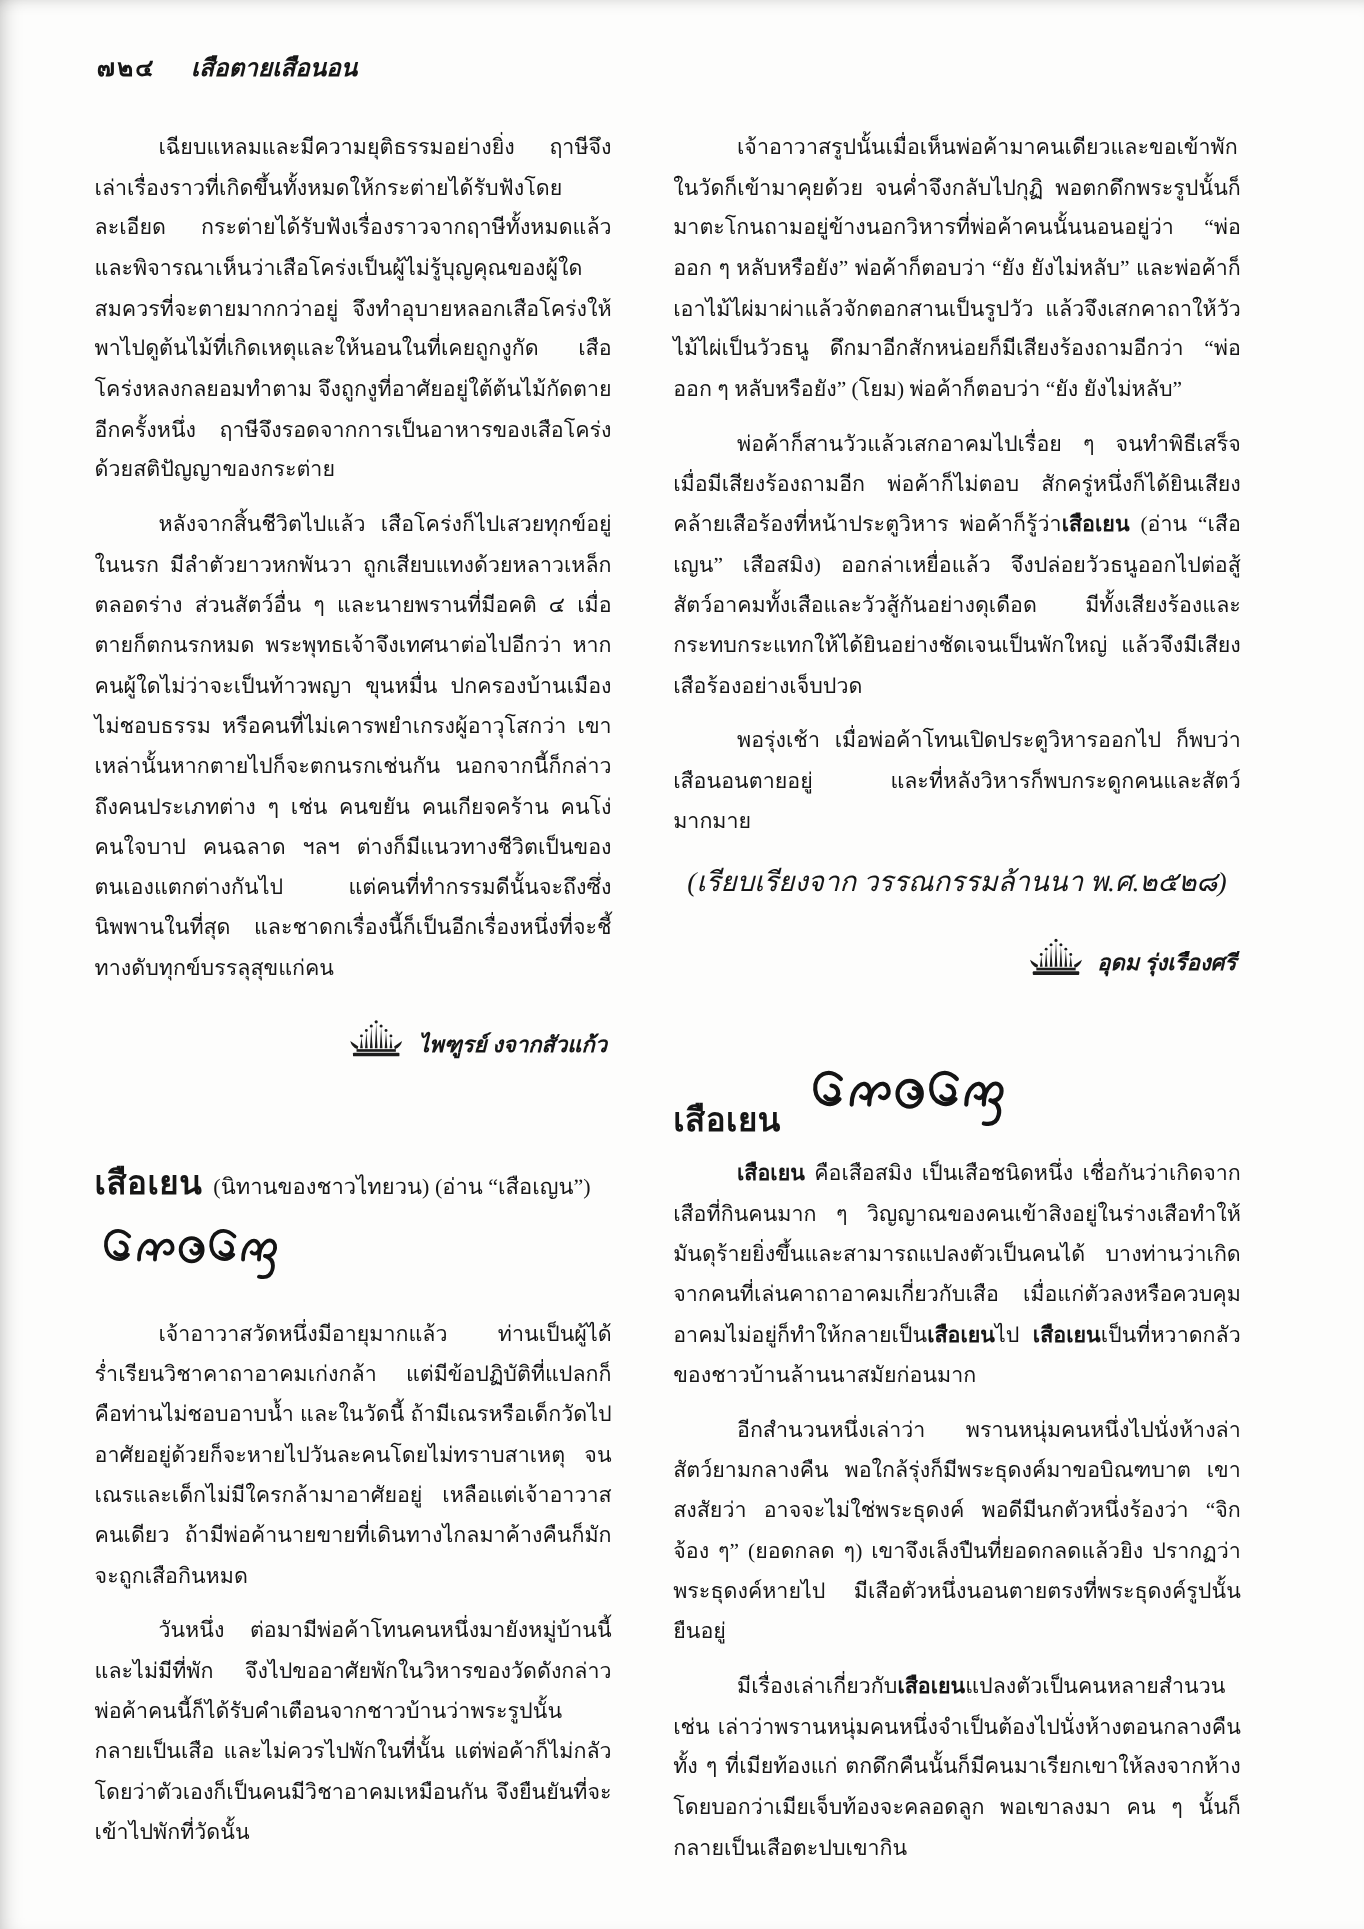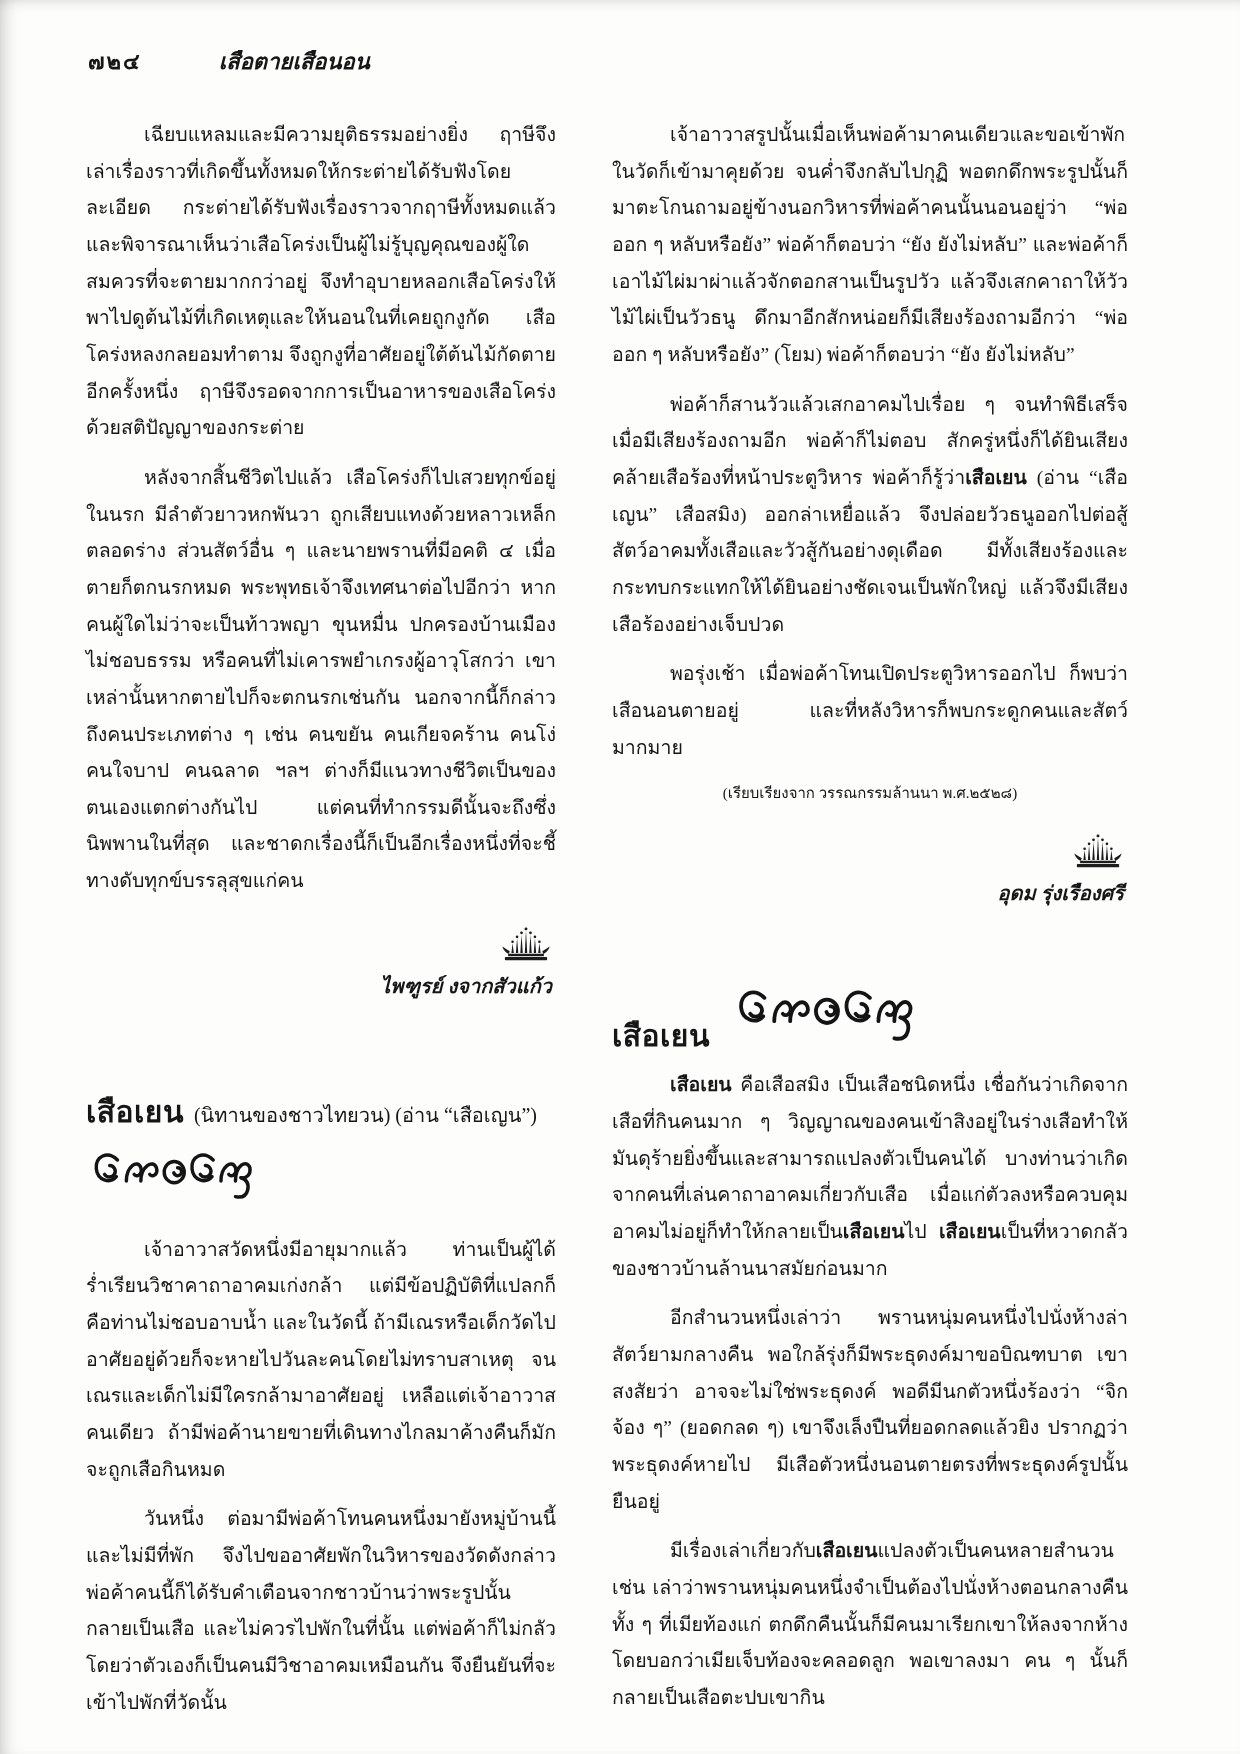--- a/index.html
+++ b/index.html
@@ -8,44 +8,43 @@
     width:1240px;height:1754px;
     margin:0 auto;
     background:#fdfdfc;
     box-sizing:border-box;
     padding:44px 112px 40px 86px;
     overflow:hidden;
     box-shadow:inset 14px 0 20px -14px rgba(0,0,0,.28), inset 0 12px 16px -14px rgba(0,0,0,.18);
     font-family:"Liberation Serif","DejaVu Serif",serif;
     color:#161616;
   }
-  .page-header{display:flex;align-items:center;margin:0 0 26px 2px;gap:45px;}
+  .page-header{display:flex;align-items:center;margin:0 0 26px 2px;}
   .page-number{font-size:22px;font-weight:700;letter-spacing:2px;}
   .running-head{font-size:22px;font-weight:700;font-style:italic;margin-left:32px;}
   .columns{display:flex;gap:56px;align-items:flex-start;}
   .column{box-sizing:border-box;font-size:19.5px;line-height:1.88;text-align:justify;}
   .column-left{width:470px;flex:0 0 470px;}
   .column-right{width:516px;flex:0 0 516px;}
   p.para{margin:12px 0 13px 0;text-indent:58px;overflow-wrap:break-word;}
   .attribution{
     display:flex;justify-content:flex-end;align-items:flex-end;gap:12px;
     margin:26px 4px 0 0;
-    flex-direction:column;
   }
   .attribution .author{font-size:20px;font-weight:700;font-style:italic;line-height:1.2;white-space:nowrap;}
   .ornament{flex:0 0 auto;display:block;}
   .entry-heading{margin-top:94px;text-indent:0;line-height:1.3;}
   .column-right .entry-heading{margin-top:72px;display:flex;align-items:flex-end;gap:22px;}
   .headword{font-size:30px;font-weight:700;letter-spacing:.5px;white-space:nowrap;}
   .entry-subtitle{font-size:20px;margin-left:10px;white-space:nowrap;}
   .lanna{margin:10px 0 22px 2px;}
   .column-right .lanna-inline{margin:0 0 2px 0;}
   .entry-body-start{margin-top:26px;}
   .source-note{
-    margin:6px 0 0 0;text-align:center;font-size:15px;text-indent:0;
+    margin:6px 0 0 0;text-align:center;font-style:italic;font-size:25px;text-indent:0;
   }
   .seg-b{font-weight:700;}
   svg{display:block;}
 </style>
 </head>
 <body>
 
 <div class="sheet">
 
   <header class="page-header">

